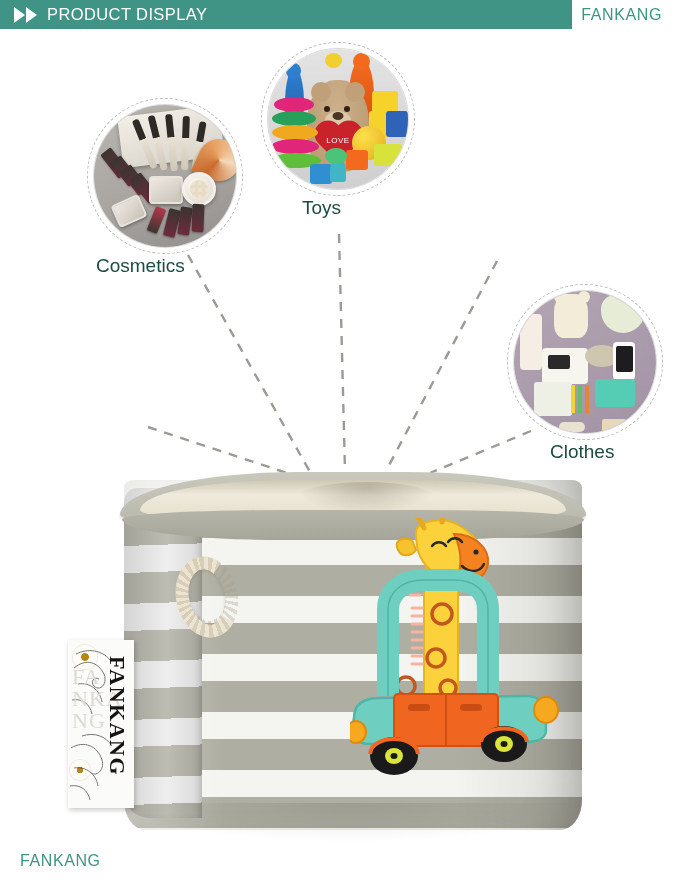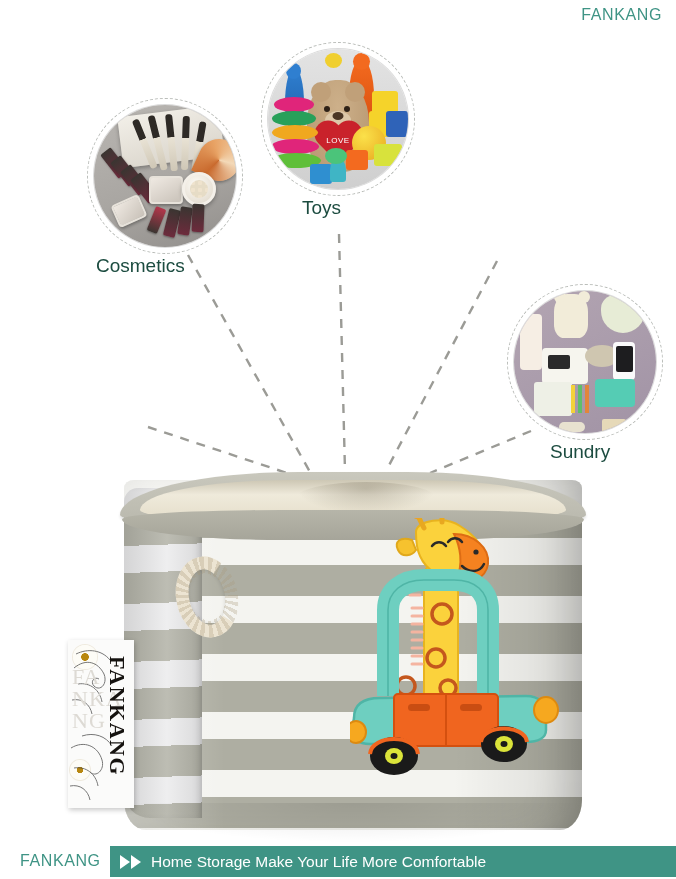--- a/index.html
+++ b/index.html
@@ -304,20 +304,27 @@
   }
   .bk-tag .swirl { position:absolute; opacity:.75; }
 
   
   .applique { position:absolute; left:254px; top:60px; width:230px; height:270px; }
 </style>
 </head>
 <body>
 
 <div class="header">
+  <div class="header-bar">
+    <span class="dbl-arrow">
+        <i></i>
+        <i></i>
+      </span>
+    <span class="header-title">PRODUCT DISPLAY</span>
+  </div>
   <div class="header-brand">FANKANG</div>
 </div>
 
 <div class="stage">
 
   <svg class="connectors" viewBox="0 0 676 814" preserveAspectRatio="none">
     <g stroke="#9b9b96" stroke-width="2.4" stroke-dasharray="9,8" fill="none" stroke-linecap="butt">
       <line x1="148" y1="398" x2="296" y2="447"></line>
       <line x1="188" y1="226" x2="310" y2="443"></line>
       <line x1="339" y1="205" x2="345" y2="442"></line>
@@ -411,21 +418,21 @@
         <div class="obj" style="left:72%; top:39%; width:17px; height:26px; background:#1d1d1f; border-radius:2px;"></div>
         <div class="obj" style="left:14%; top:64%; width:38px; height:34px; background:#eef0e6; border-radius:3px;"></div>
         <div class="obj" style="left:40%; top:66%; width:4px;  height:28px; background:#f3d23a;"></div>
         <div class="obj" style="left:45%; top:66%; width:4px;  height:28px; background:#5fbf6a;"></div>
         <div class="obj" style="left:50%; top:66%; width:4px;  height:28px; background:#e2863a;"></div>
         <div class="obj" style="left:57%; top:62%; width:40px; height:28px; background:#55ccb4; border-radius:4px;"></div>
         <div class="obj" style="left:32%; top:92%; width:26px; height:10px; background:#e8e2d0; border-radius:5px;"></div>
         <div class="obj" style="left:62%; top:90%; width:24px; height:16px; background:#e6d9b8; border-radius:2px;"></div>
       </div>
     </div>
-    <div class="label" style="left:36px; top:150px;">Sundry</div>
+    <div class="label" style="left:36px; top:150px;">Clothes</div>
   </div>
 
   <div class="basket">
     <div class="bk-body"></div>
     <div class="bk-left"></div>
     <div class="bk-rim"></div>
     <div class="bk-inner"></div>
     <div class="bk-inner-shade"></div>
     <div class="bk-rim-band"></div>
     <div class="bk-front-shadow"></div>
@@ -516,20 +523,13 @@
 
       <path d="M20 236 C22 216, 66 216, 68 236" fill="none" stroke="#f0651f" stroke-width="4"></path>
       <path d="M131 224 C133 206, 175 206, 177 224" fill="none" stroke="#f0651f" stroke-width="4"></path>
     </svg>
   </div>
 
 </div>
 
 <div class="footer">
   <div class="footer-brand">FANKANG</div>
-  <div class="footer-bar">
-    <span class="dbl-arrow">
-        <i></i>
-        <i></i>
-      </span>
-    <span class="footer-text">Home Storage Make Your Life More Comfortable</span>
-  </div>
 </div>
 
 </body></html>

